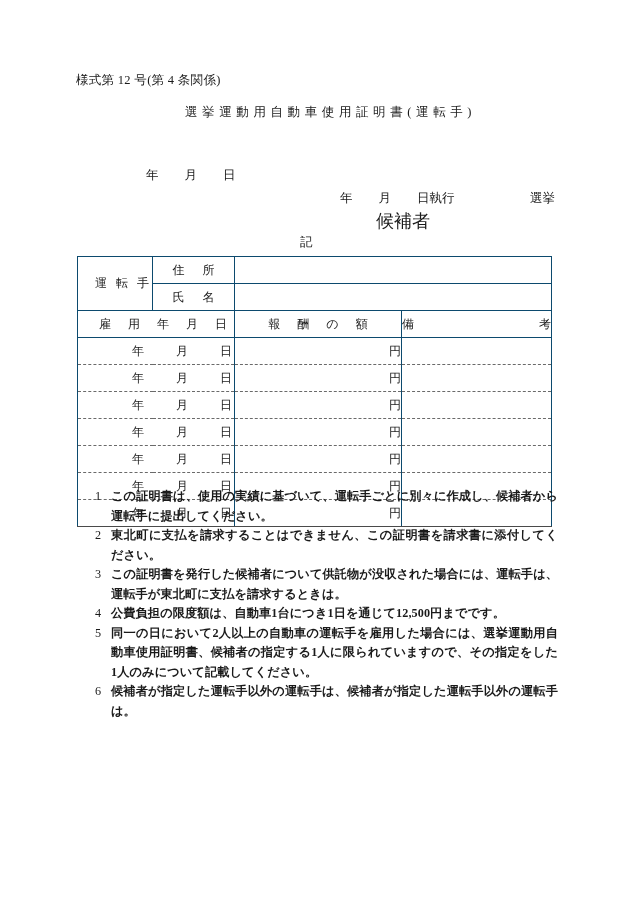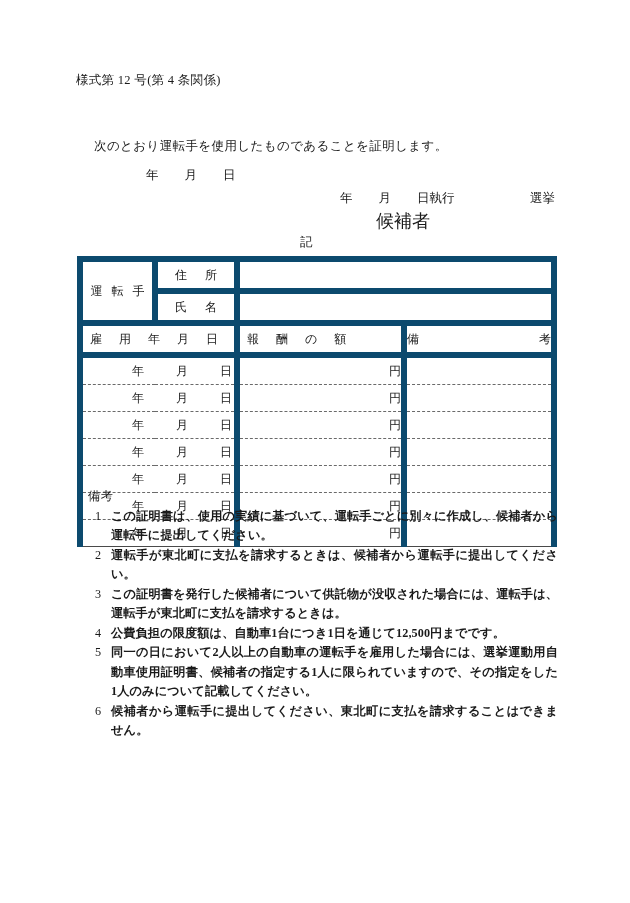--- a/index.html
+++ b/index.html
@@ -94,46 +94,48 @@
   .form-table {
     position: absolute;
     left: 77px;
     top: 256px;
     width: 474px;
     border-collapse: collapse;
     table-layout: fixed;
     font-size: 12px;
   }
   .form-table td {
-    border: 6px solid #0c4a6e;
+    border: 1px solid #0c4a6e;
     padding: 0;
     height: 26px;
     vertical-align: middle;
   }
 
   .c-label {
     text-align: center;
     letter-spacing: 3px;
     text-indent: 3px;
   }
   .c-driver {
     width: 75px;
+    text-align: right;
   }
   .c-field {
     width: 82px;
   }
 
   .hdr-hire {
     width: 157px;
-    text-align: left;
+    text-align: right;
     letter-spacing: 7px;
     text-indent: 7px;
   }
   .hdr-pay {
     width: 167px;
+    text-align: center;
     letter-spacing: 7px;
     text-indent: 7px;
   }
   .hdr-note {
     width: 150px;
     text-align: left;
     padding: 0 12px;
   }
   .hdr-note-inner {
     display: flex;
@@ -198,22 +200,22 @@
     font-weight: bold;
   }
 </style>
 </head>
 <body>
 
 <div class="page">
 
   <div class="form-no">様式第 12 号(第 4 条関係)</div>
 
-
-  <div class="lead-line">次のとおり運転手を使用したものであることを証明します。</div>
+  <div class="doc-title">選挙運動用自動車使用証明書(運転手)</div>
+
 
   <div class="date-line-1">
     <span>年</span><span class="sp"></span><span>月</span><span class="sp"></span><span>日</span>
   </div>
 
   <div class="exec-line">
     <span class="right-word">選挙</span><span>年</span><span class="sp"></span><span>月</span><span class="sp"></span><span>日執行</span>
   </div>
 
   <div class="candidate-line">候補者</div>
@@ -280,40 +282,39 @@
       </tr>
       <tr class="row-last">
         <td colspan="2" class="ymd-cell"><span class="y">年</span><span class="m">月</span><span class="d">日</span></td>
         <td class="yen-cell"><span>円</span></td>
         <td class="blank-cell"></td>
       </tr>
     </tbody>
   </table>
 
   <div class="notes">
-    <div class="notes-title">備考</div>
     <div class="note-item">
       <div class="note-num">1</div>
       <div class="note-text">この証明書は、使用の実績に基づいて、運転手ごとに別々に作成し、候補者から運転手に提出してください。</div>
     </div>
     <div class="note-item">
       <div class="note-num">2</div>
-      <div class="note-text">運転手が東北町に支払を請求するときは、候補者から運転手に提出してください。</div>
+      <div class="note-text">東北町に支払を請求することはできません、この証明書を請求書に添付してください。</div>
     </div>
     <div class="note-item">
       <div class="note-num">3</div>
       <div class="note-text">この証明書を発行した候補者について供託物が没収された場合には、運転手は、運転手が東北町に支払を請求するときは。</div>
     </div>
     <div class="note-item">
       <div class="note-num">4</div>
       <div class="note-text">公費負担の限度額は、自動車1台につき1日を通じて12,500円までです。</div>
     </div>
     <div class="note-item">
       <div class="note-num">5</div>
       <div class="note-text">同一の日において2人以上の自動車の運転手を雇用した場合には、選挙運動用自動車使用証明書、候補者の指定する1人に限られていますので、その指定をした1人のみについて記載してください。</div>
     </div>
     <div class="note-item">
       <div class="note-num">6</div>
-      <div class="note-text">候補者から運転手に提出してください、東北町に支払を請求することはできません。</div>
+      <div class="note-text">候補者が指定した運転手以外の運転手は、候補者が指定した運転手以外の運転手は。</div>
     </div>
   </div>
 
 </div>
 
 </body></html>

